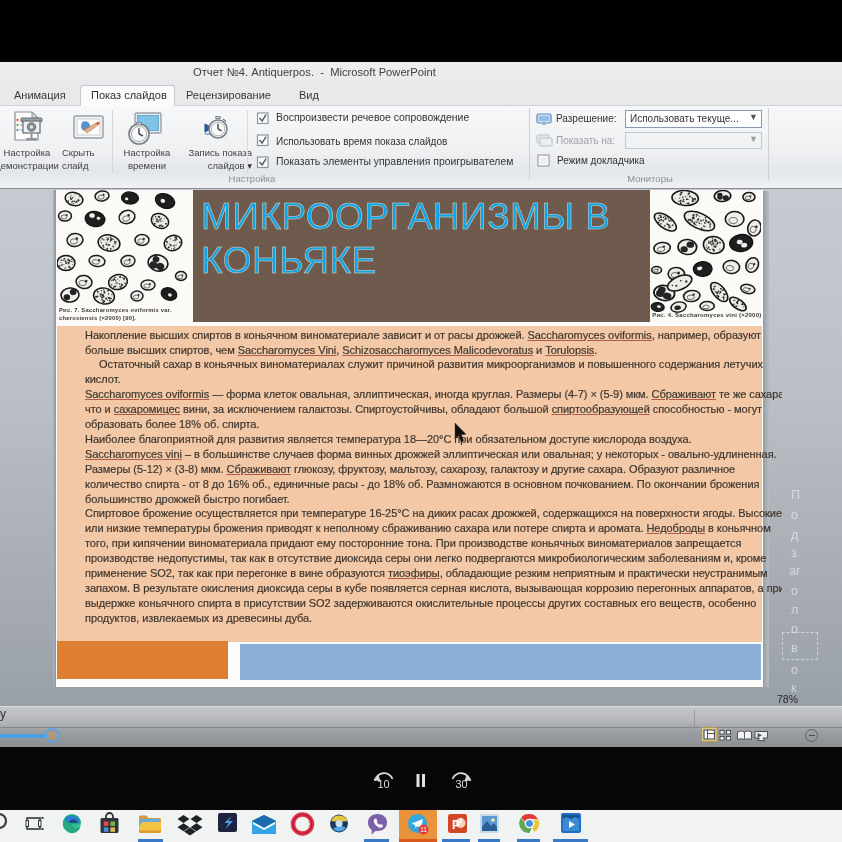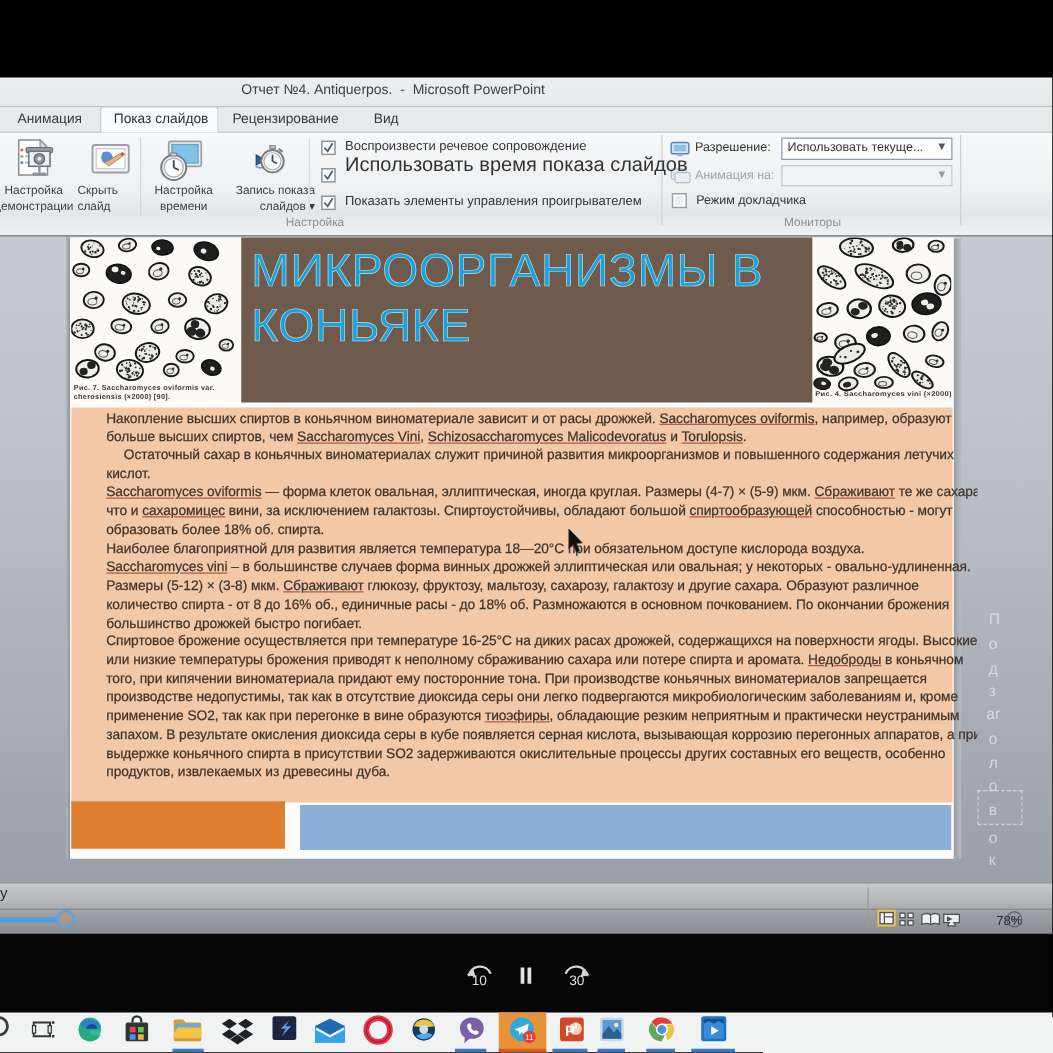--- a/index.html
+++ b/index.html
@@ -92,29 +92,29 @@
     <rect x="257.5" y="7" width="10.5" height="10.5" fill="#fdfdfd" stroke="#8e959d" stroke-width="1.2"></rect>
     <path d="M259.5,12 l2.6,3 l4,-6.4" fill="none" stroke="#4a637a" stroke-width="1.5"></path>
     <rect x="257.5" y="29" width="10.5" height="10.5" fill="#fdfdfd" stroke="#8e959d" stroke-width="1.2"></rect>
     <path d="M259.5,34 l2.6,3 l4,-6.4" fill="none" stroke="#4a637a" stroke-width="1.5"></path>
     <rect x="257.5" y="51" width="10.5" height="10.5" fill="#fdfdfd" stroke="#8e959d" stroke-width="1.2"></rect>
     <path d="M259.5,56 l2.6,3 l4,-6.4" fill="none" stroke="#4a637a" stroke-width="1.5"></path>
     <rect x="538" y="49" width="11" height="11" fill="#fdfdfd" stroke="#9aa1a8" stroke-width="1.2"></rect>
     <rect x="540" y="51" width="7" height="7" fill="#eceef0"></rect>
   </svg>
 <div class="abs nw" style="left:276px;top:111.5px;font-size:10.4px;color:#333;">Воспроизвести речевое сопровождение</div>
-<div class="abs nw" style="left:276px;top:124px;font-size:16px;color:#333;">Использовать время показа слайдов</div>
+<div class="abs nw" style="left:276px;top:136px;font-size:10px;color:#333;">Использовать время показа слайдов</div>
 <div class="abs nw" style="left:276px;top:155.5px;font-size:10.4px;color:#333;">Показать элементы управления проигрывателем</div>
 <div class="abs nw" style="left:222px;top:173px;width:60px;text-align:center;font-size:9.5px;color:#8b8e92;">Настройка</div>
 
 <div class="abs nw" style="left:556px;top:113px;font-size:10px;color:#333;">Разрешение:</div>
 <div class="abs" style="left:625px;top:110px;width:137px;height:18px;background:#fff;border:1px solid #8a99ac;box-sizing:border-box;"></div>
 <div class="abs nw" style="left:630px;top:113px;font-size:10px;color:#333;">Использовать текуще...</div>
 <div class="abs nw" style="left:749px;top:112px;font-size:9px;color:#555;">▼</div>
-<div class="abs nw" style="left:556px;top:135px;font-size:10px;color:#9ea2a6;">Анимация на:</div>
+<div class="abs nw" style="left:556px;top:135px;font-size:10px;color:#9ea2a6;">Показать на:</div>
 <div class="abs" style="left:625px;top:132px;width:137px;height:17px;background:#f0f2f4;border:1px solid #c3c9d0;box-sizing:border-box;"></div>
 <div class="abs nw" style="left:749px;top:134px;font-size:9px;color:#9a9a9a;">▼</div>
 <div class="abs nw" style="left:557px;top:155px;font-size:10px;color:#333;">Режим докладчика</div>
 <div class="abs nw" style="left:620px;top:173px;width:60px;text-align:center;font-size:9.5px;color:#8b8e92;">Мониторы</div>
 
 <div class="abs" style="left:0;top:189px;width:842px;height:517px;background:linear-gradient(#c7cad1 0%,#babfc6 40%,#a8adb4 75%,#9aa0a7 100%);"></div>
 
 <div class="abs" style="left:763px;top:191px;width:6px;height:496px;background:linear-gradient(90deg,#979ca3,#b4b9c0 85%);"></div>
 <div class="abs" style="left:53px;top:190px;width:3px;height:497px;background:linear-gradient(90deg,#b0b5bc,#8f949c)"></div>
 
@@ -779,21 +779,21 @@
       <rect x="26" y="24.5" width="4" height="3.6"></rect>
       <rect x="32.5" y="24.5" width="4" height="3.6"></rect>
       <rect x="26" y="30.5" width="4" height="3.6"></rect>
       <rect x="32.5" y="30.5" width="4" height="3.6"></rect>
     </g>
 <path d="M43.5,26 q4,-2.4 7,0 q3,-2.4 7,0 v7.5 q-4,-1.6 -7,0 q-3,-1.6 -7,0 z" fill="#f2f2f2" stroke="#4e5257" stroke-width="1"></path>
     <path d="M50.5,26 v7.5" stroke="#4e5257" stroke-width="0.9"></path>
 <path d="M61,25.5 h12.5 v6.5 h-4.5 l1.5,2.6 h-6.5 l1.5,-2.6 h-4.5 z" fill="#eceef0" stroke="#4e5257" stroke-width="1"></path>
     <path d="M63.5,27 l4.5,2.2 l-4.5,2.2 z" fill="#4e5257"></path>
 </svg>
-<div class="abs nw" style="left:777px;top:731px;font-size:10.5px;color:#28292b;margin-left:20px;">78%</div>
+<div class="abs nw" style="left:777px;top:693px;font-size:10.5px;color:#28292b;">78%</div>
 <div class="abs" style="left:805px;top:729px;width:13px;height:13px;border:1.5px solid #5d6064;border-radius:50%;box-sizing:border-box;"></div>
 <div class="abs" style="left:808.5px;top:734.5px;width:6px;height:1.6px;background:#4a4d50;"></div>
 
 <div class="abs" style="left:0;top:747px;width:842px;height:63px;background:#060606;"></div>
 <svg class="abs" style="left:330px;top:755px;" width="180" height="50" viewBox="0 0 180 50">
 <path d="M45,26 a 9,8.5 0 0 1 17.5,-2" fill="none" stroke="#d5d5d5" stroke-width="1.8"></path>
 <path d="M48.5,19.5 l-5,5.5 l7,1.5 z" fill="#d5d5d5"></path>
 <text x="53.5" y="33" font-size="11" fill="#dedede" text-anchor="middle" font-family="Liberation Sans">10</text>
 <rect x="86.5" y="19" width="3" height="13" fill="#e3e3e3"></rect>
     <rect x="92" y="19" width="3" height="13" fill="#e3e3e3"></rect>

